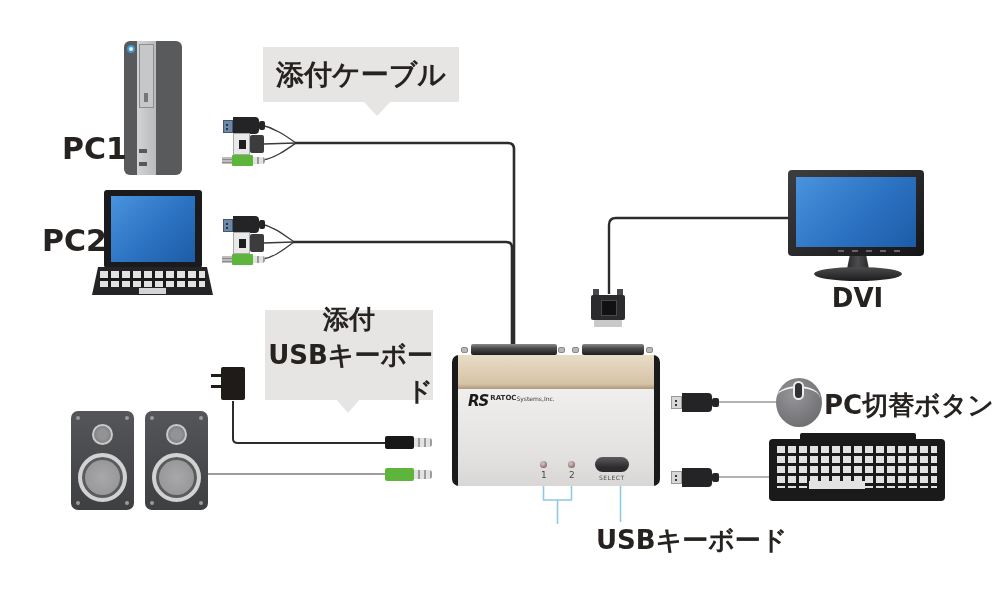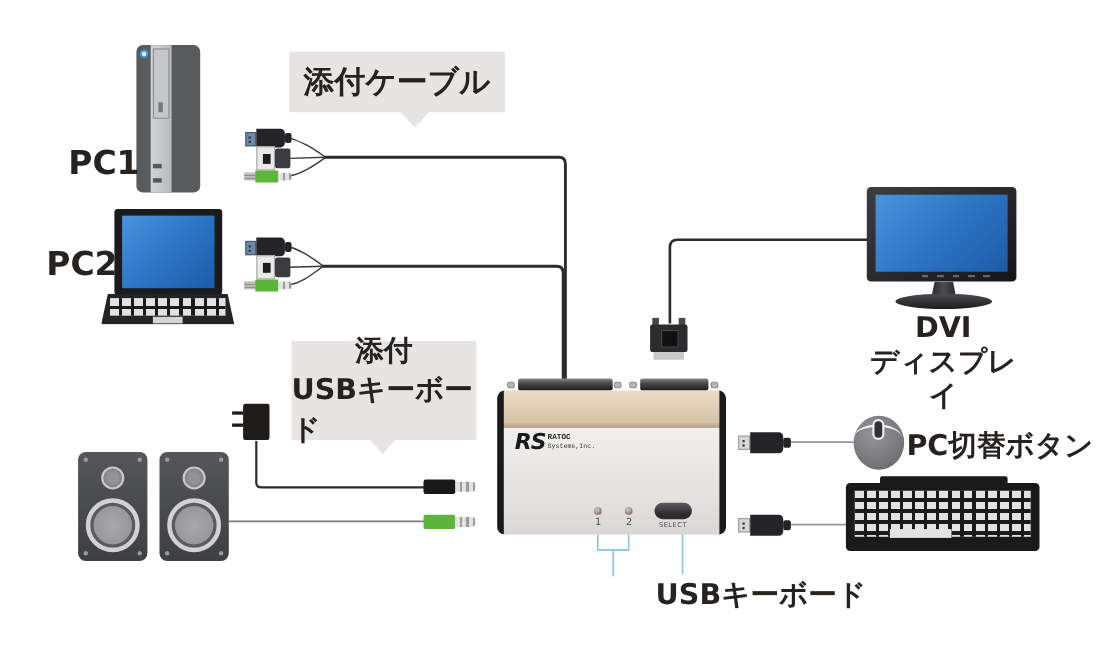--- a/index.html
+++ b/index.html
@@ -143,43 +143,42 @@
     </div>
     <div class="abs" style="left:3px;top:31px;width:28px;height:7px;background:#c9c9c9;border-radius:1px;"></div>
   </div>
 
   <div class="kvm">
     <div class="kvm-edge" style="left:0;border-radius:7px 0 0 7px;"></div>
     <div class="kvm-edge" style="left:201px;border-radius:0 7px 7px 0;"></div>
     <div class="kvm-band"></div>
     <div class="kvm-face"></div>
     <div class="abs" style="left:16px;top:40px;display:flex;align-items:flex-start;">
-      <span style="font-size:20px;font-weight:800;font-style:italic;color:#1a1a1a;line-height:13px;letter-spacing:-1px;text-align:right;">RS</span>
-      <span style="display:flex;flex-direction:column;margin-left:2px;font-family:Liberation Mono, monospace;">
+      <span style="font-size:15px;font-weight:800;font-style:italic;color:#1a1a1a;line-height:13px;letter-spacing:-1px;text-align:right;">RS</span>
+      <span style="display:flex;flex-direction:row;margin-left:2px;">
         <span style="font-size:7px;font-weight:700;color:#2a2a2a;line-height:7px;">RATOC</span>
         <span style="font-size:6px;color:#3a3a3a;line-height:7px;">Systems,Inc.</span>
       </span>
     </div>
     <div class="led" style="left:88px;top:106px;"></div>
     <div class="led" style="left:116px;top:106px;"></div>
     <div class="led-num" style="left:89px;top:115px;">1</div>
     <div class="led-num" style="left:117px;top:115px;">2</div>
     <div class="abs" style="left:143px;top:102px;width:34px;height:15px;border-radius:8px;background:linear-gradient(180deg,#5c5c5e 0%,#2c2c2e 70%);"></div>
     <div class="abs" style="left:147px;top:119px;font-size:6px;letter-spacing:0.5px;color:#4a4a4a;">SELECT</div>
   </div>
 
   <div class="abs" style="left:788px;top:170px;width:136px;height:86px;background:linear-gradient(145deg,#3e3e40 0%,#151517 100%);border-radius:4px;">
     <div class="abs" style="left:8px;top:7px;width:120px;height:70px;background:linear-gradient(135deg,#4a93dd 0%,#2b72c2 55%,#1d5ca6 100%);"></div>
     <div class="abs" style="left:50px;top:80px;width:62px;height:2px;background:repeating-linear-gradient(90deg,#666 0 6px,transparent 6px 14px);"></div>
   </div>
   <div class="abs" style="left:847px;top:256px;width:22px;height:13px;background:linear-gradient(90deg,#2a2a2c,#4c4c4e,#2a2a2c);clip-path:polygon(12% 0,88% 0,100% 100%,0 100%);"></div>
   <div class="abs" style="left:814px;top:267px;width:88px;height:14px;border-radius:50%;background:linear-gradient(180deg,#4c4c4e,#1c1c1e);"></div>
   <div class="lbl" style="left:790px;top:283px;width:135px;font-size:26px;line-height:31px;text-align:center;white-space:normal;">
     <div>DVI</div>
-    <div>ディスプレイ</div>
   </div>
 
   <div class="abs" style="left:776px;top:378px;width:46px;height:49px;border-radius:50%;background:radial-gradient(circle at 40% 35%,#96969a 0%,#707073 75%);">
     <div class="abs" style="left:0;top:8px;width:44px;height:22px;border-radius:50%;border-top:2px solid rgba(255,255,255,0.9);"></div>
     <div class="abs" style="left:17px;top:3px;width:11px;height:19px;border-radius:6px;background:#313133;border:2px solid #ededed;box-sizing:border-box;"></div>
   </div>
   <div class="lbl" style="left:824px;top:388px;font-size:26px;">PC切替ボタン</div>
 
   <div class="abs" style="left:800px;top:433px;width:116px;height:10px;background:#1a1a1b;border-radius:2px;"></div>
   <div class="abs" style="left:769px;top:439px;width:176px;height:62px;background:#1a1a1b;border-radius:4px;">
@@ -200,21 +199,21 @@
       <span class="dot" style="left:3px;top:3px;"></span>
         <span class="dot" style="left:3px;top:7px;"></span>
     </div>
     <div class="abs blk" style="left:11px;top:0;width:30px;height:19px;border-radius:0 4px 4px 0;"></div>
     <div class="abs blk" style="left:41px;top:5px;width:7px;height:9px;border-radius:2px;"></div>
   </div>
 
   <div class="abs" style="left:221px;top:367px;width:24px;height:33px;background:#1f1b18;border-radius:2px;"></div>
   <div class="abs" style="left:211px;top:374px;width:10px;height:3px;background:#1f1b18;"></div>
   <div class="abs" style="left:211px;top:385px;width:10px;height:3px;background:#1f1b18;"></div>
-  <div class="callout" style="left:265px;top:310px;width:168px;height:90px;font-size:26px;line-height:36px;">
+  <div class="callout" style="left:265px;top:310px;width:168px;height:90px;font-size:26px;line-height:36px;text-align:right;">
     <span>添付</span>
     <span>USBキーボード</span>
   </div>
   <div class="callout-tail" style="left:336px;top:399px;border-left-width:12px;border-right-width:12px;border-top-width:14px;"></div>
 
   <div class="abs" style="left:385px;top:435px;width:50px;height:15px;">
     <div class="abs" style="left:0;top:1px;width:29px;height:13px;background:#181818;border-radius:2px;"></div>
     <div class="plug-tip" style="left:29px;top:3px;width:18px;height:9px;"></div>
   </div>
   <div class="abs" style="left:385px;top:467px;width:50px;height:15px;">

